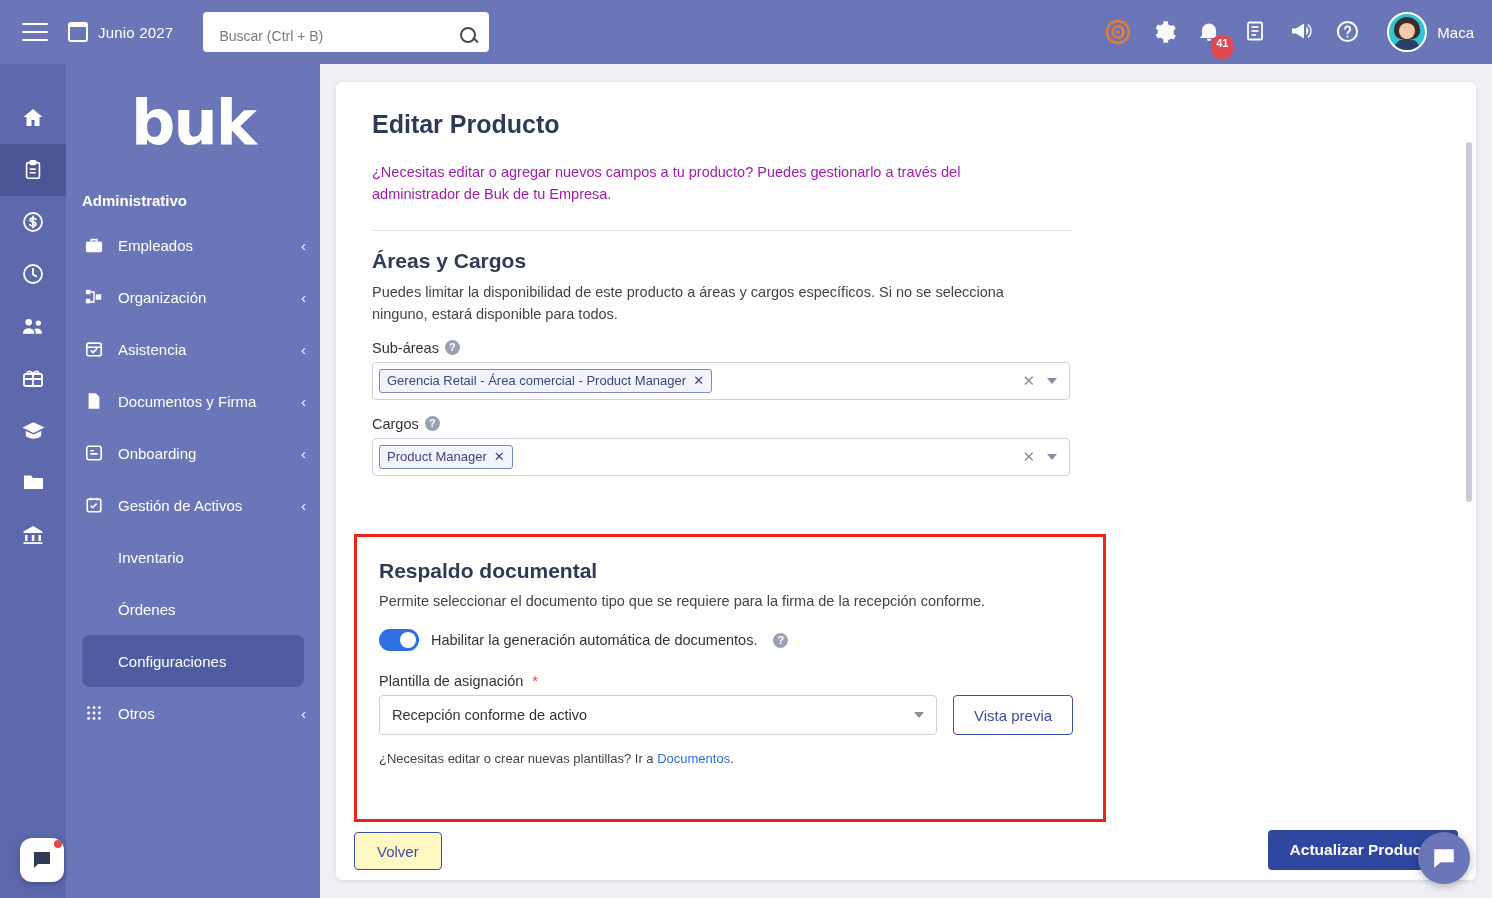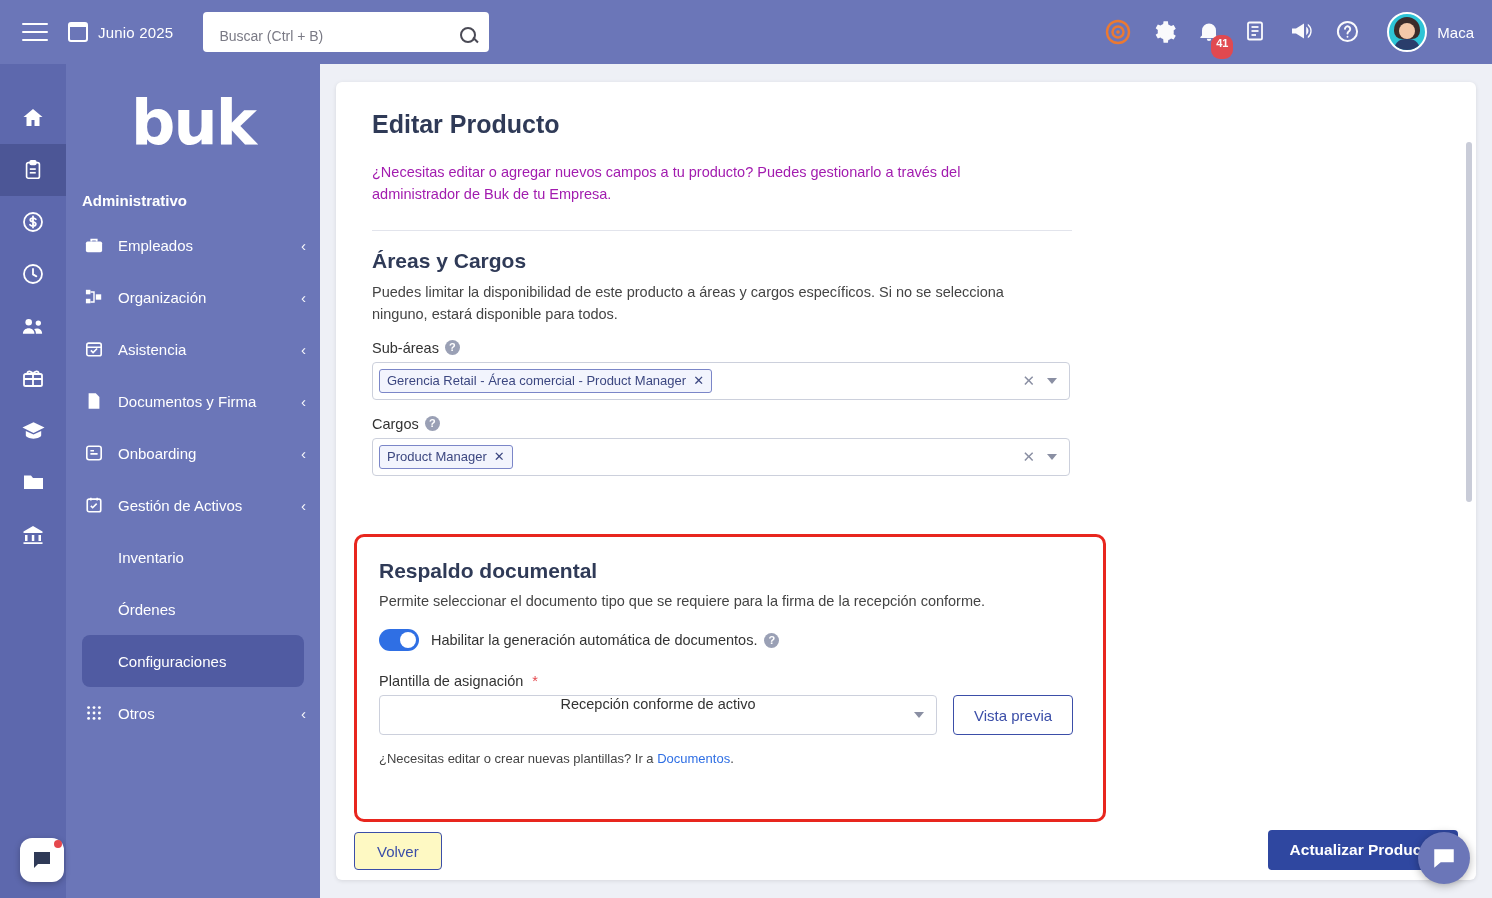--- a/index.html
+++ b/index.html
@@ -221,42 +221,42 @@
   .sel-clear { color: #8a8fa3; font-size: 15px; cursor: pointer; }
   .sel-caret {
     width: 0; height: 0; border-left: 5px solid transparent; border-right: 5px solid transparent;
     border-top: 6px solid #8a8fa3; cursor: pointer;
   }
 
   
   .highlight-box {
     position: absolute; left: 18px; top: 452px;
     width: 752px; height: 288px;
-    border: 3px solid #e8261e; border-radius: 10px;
+    border: 3px solid #e8261e; border-radius: 0;
     padding: 20px 22px;
   }
   .hl-title { font-size: 21px; color: #2f3a57; font-weight: bold; margin: 2px 0 10px 0; }
   .hl-desc { font-size: 14.5px; color: #444; margin: 0 0 20px 0; }
 
   .toggle-row { display: flex; align-items: center; gap: 12px; margin-bottom: 22px; }
   .toggle {
     width: 40px; height: 22px; border-radius: 11px; background: #2f6fe4;
     position: relative; cursor: pointer;
   }
   .toggle .knob {
     position: absolute; top: 3px; right: 3px; width: 16px; height: 16px;
     border-radius: 50%; background: #fff;
   }
-  .toggle-label { font-size: 14.5px; color: #333; display: flex; align-items: center; gap: 7px; justify-content: center; }
+  .toggle-label { font-size: 14.5px; color: #333; display: flex; align-items: center; gap: 16px; justify-content: center; }
 
   .dropdown-row { display: flex; align-items: center; gap: 16px; margin-top: 6px; }
   .dropdown {
     width: 558px; height: 40px; border: 1px solid #ccd0dc; border-radius: 4px;
     display: flex; align-items: center; padding: 0 12px;
-    font-size: 14.5px; color: #333; background: #fff; flex-direction: column;
+    font-size: 14.5px; color: #333; background: #fff;
   }
   .dropdown .caret {
     margin-left: auto; width: 0; height: 0;
     border-left: 5px solid transparent; border-right: 5px solid transparent;
     border-top: 6px solid #8a8fa3;
   }
   .btn-outline {
     height: 40px; padding: 0 20px;
     border: 1px solid #3b4ea8; color: #3b4ea8; background: #fff;
     border-radius: 4px; font-size: 15px; cursor: pointer;
@@ -301,21 +301,21 @@
 
   <div class="topbar">
     <div class="hamburger">
       <span></span>
         <span></span>
         <span></span>
     </div>
 
     <div class="cal-group">
       <div class="cal-icon"></div>
-      <div class="cal-label">Junio 2025</div>
+      <div class="cal-label">Junio 2027</div>
     </div>
 
     <div class="searchbox">
       <input type="text" placeholder="Buscar (Ctrl + B)" style="">
       <div class="search-icon"></div>
     </div>
 
     <div class="topbar-right">
       <div class="t-icon">
         <svg width="26" height="26" viewBox="0 0 26 26">

